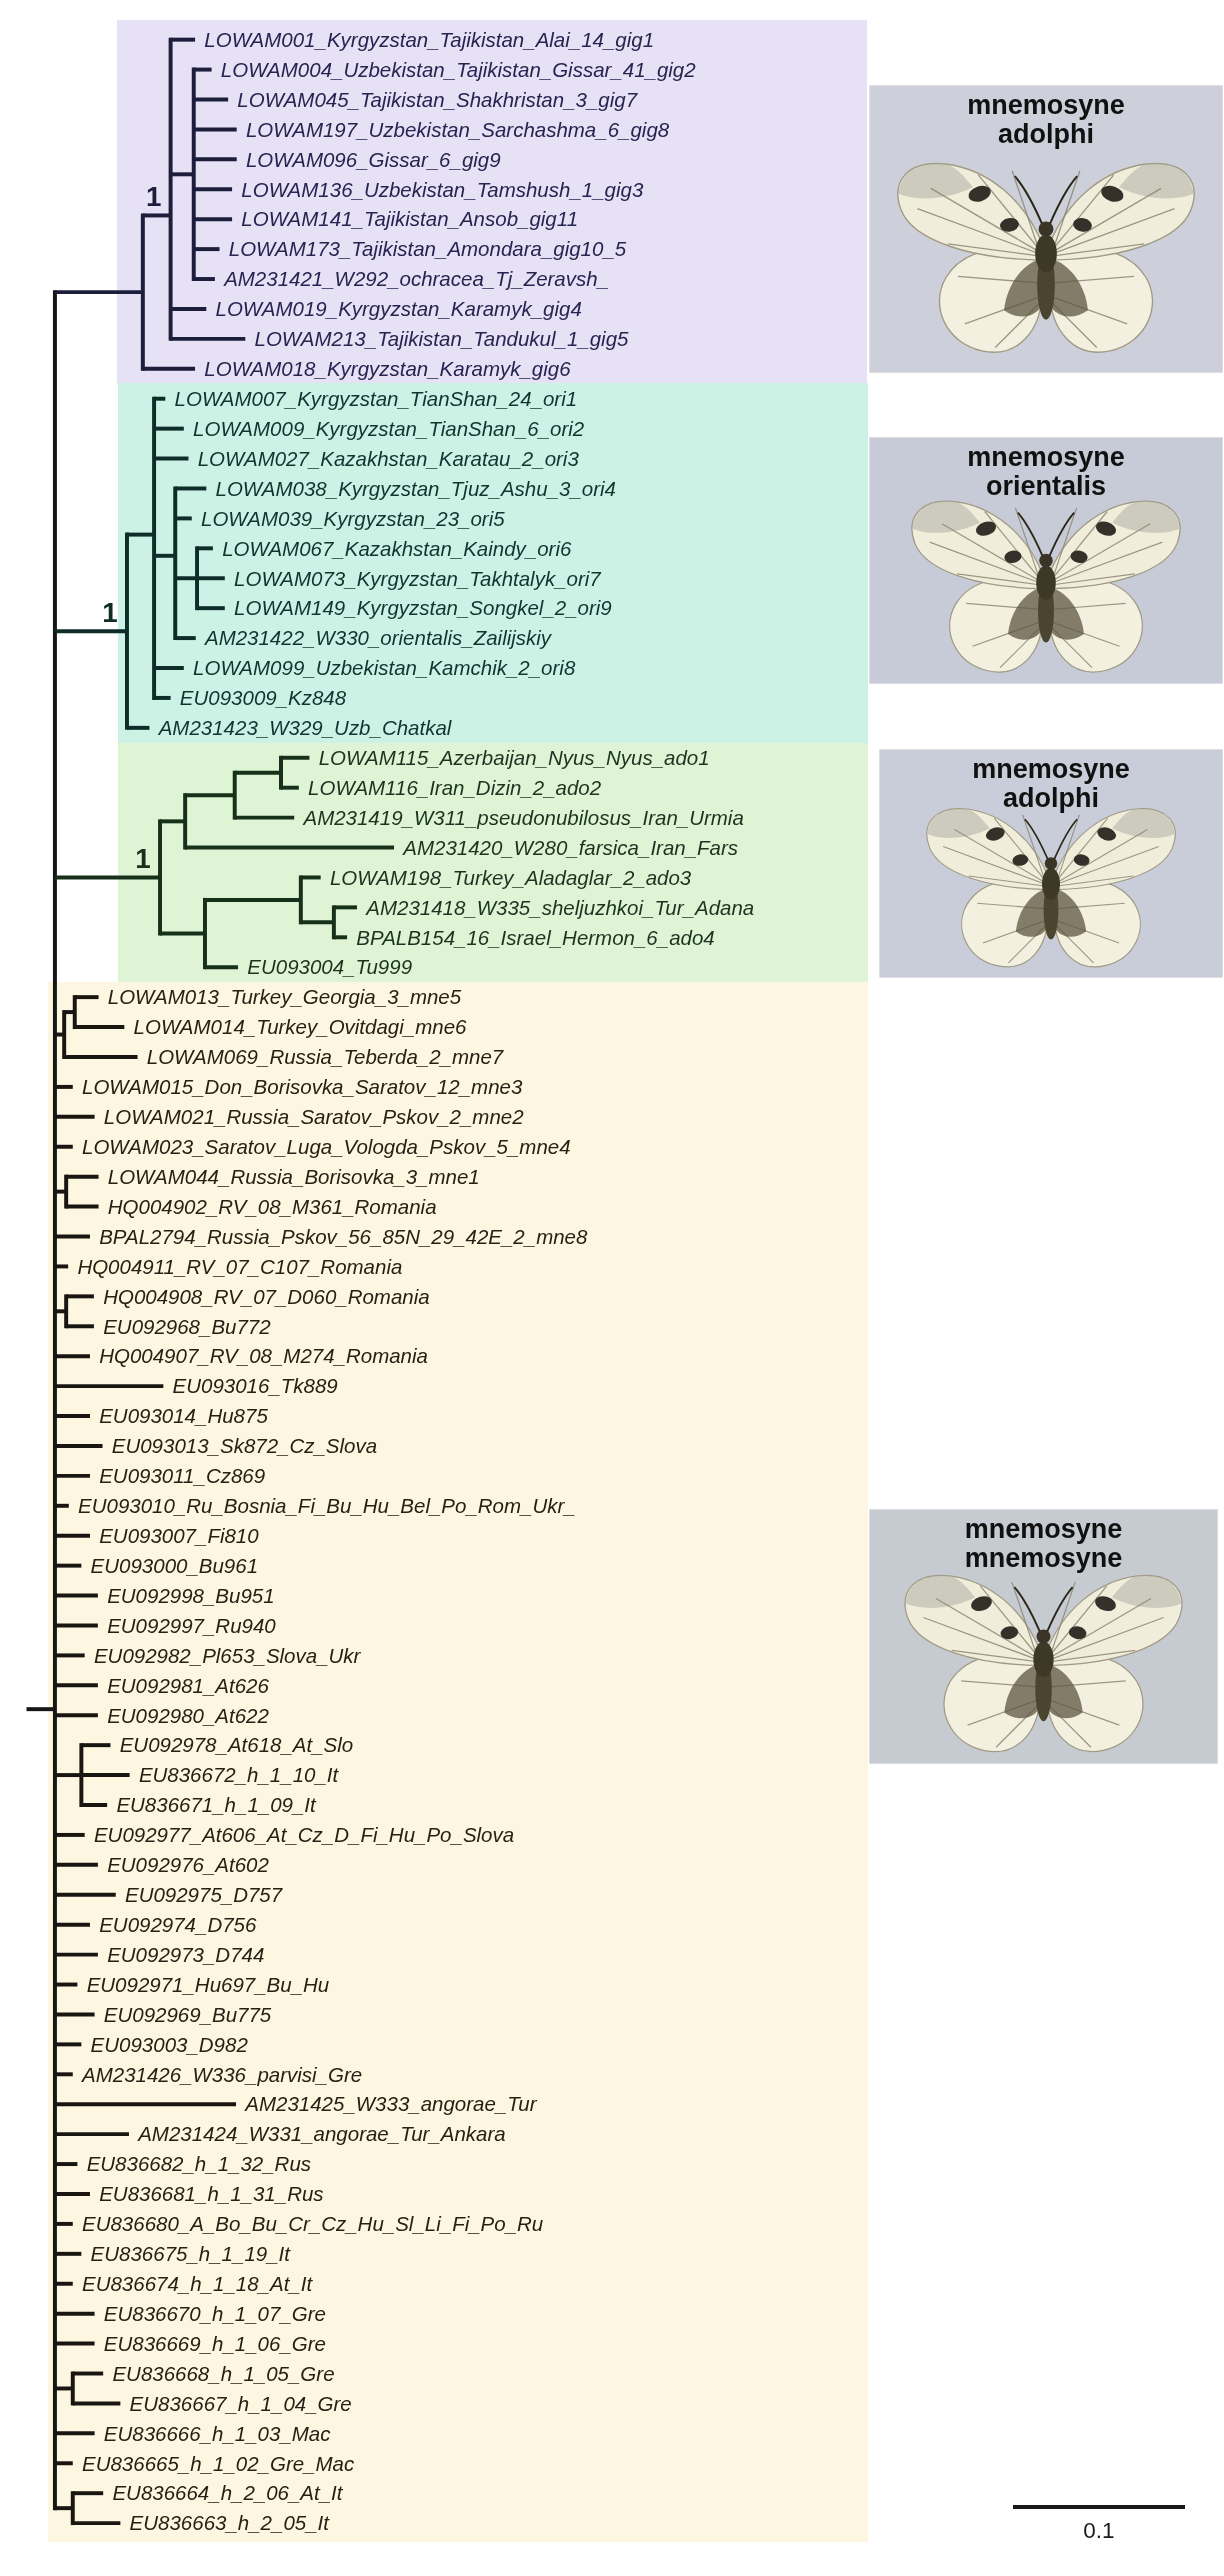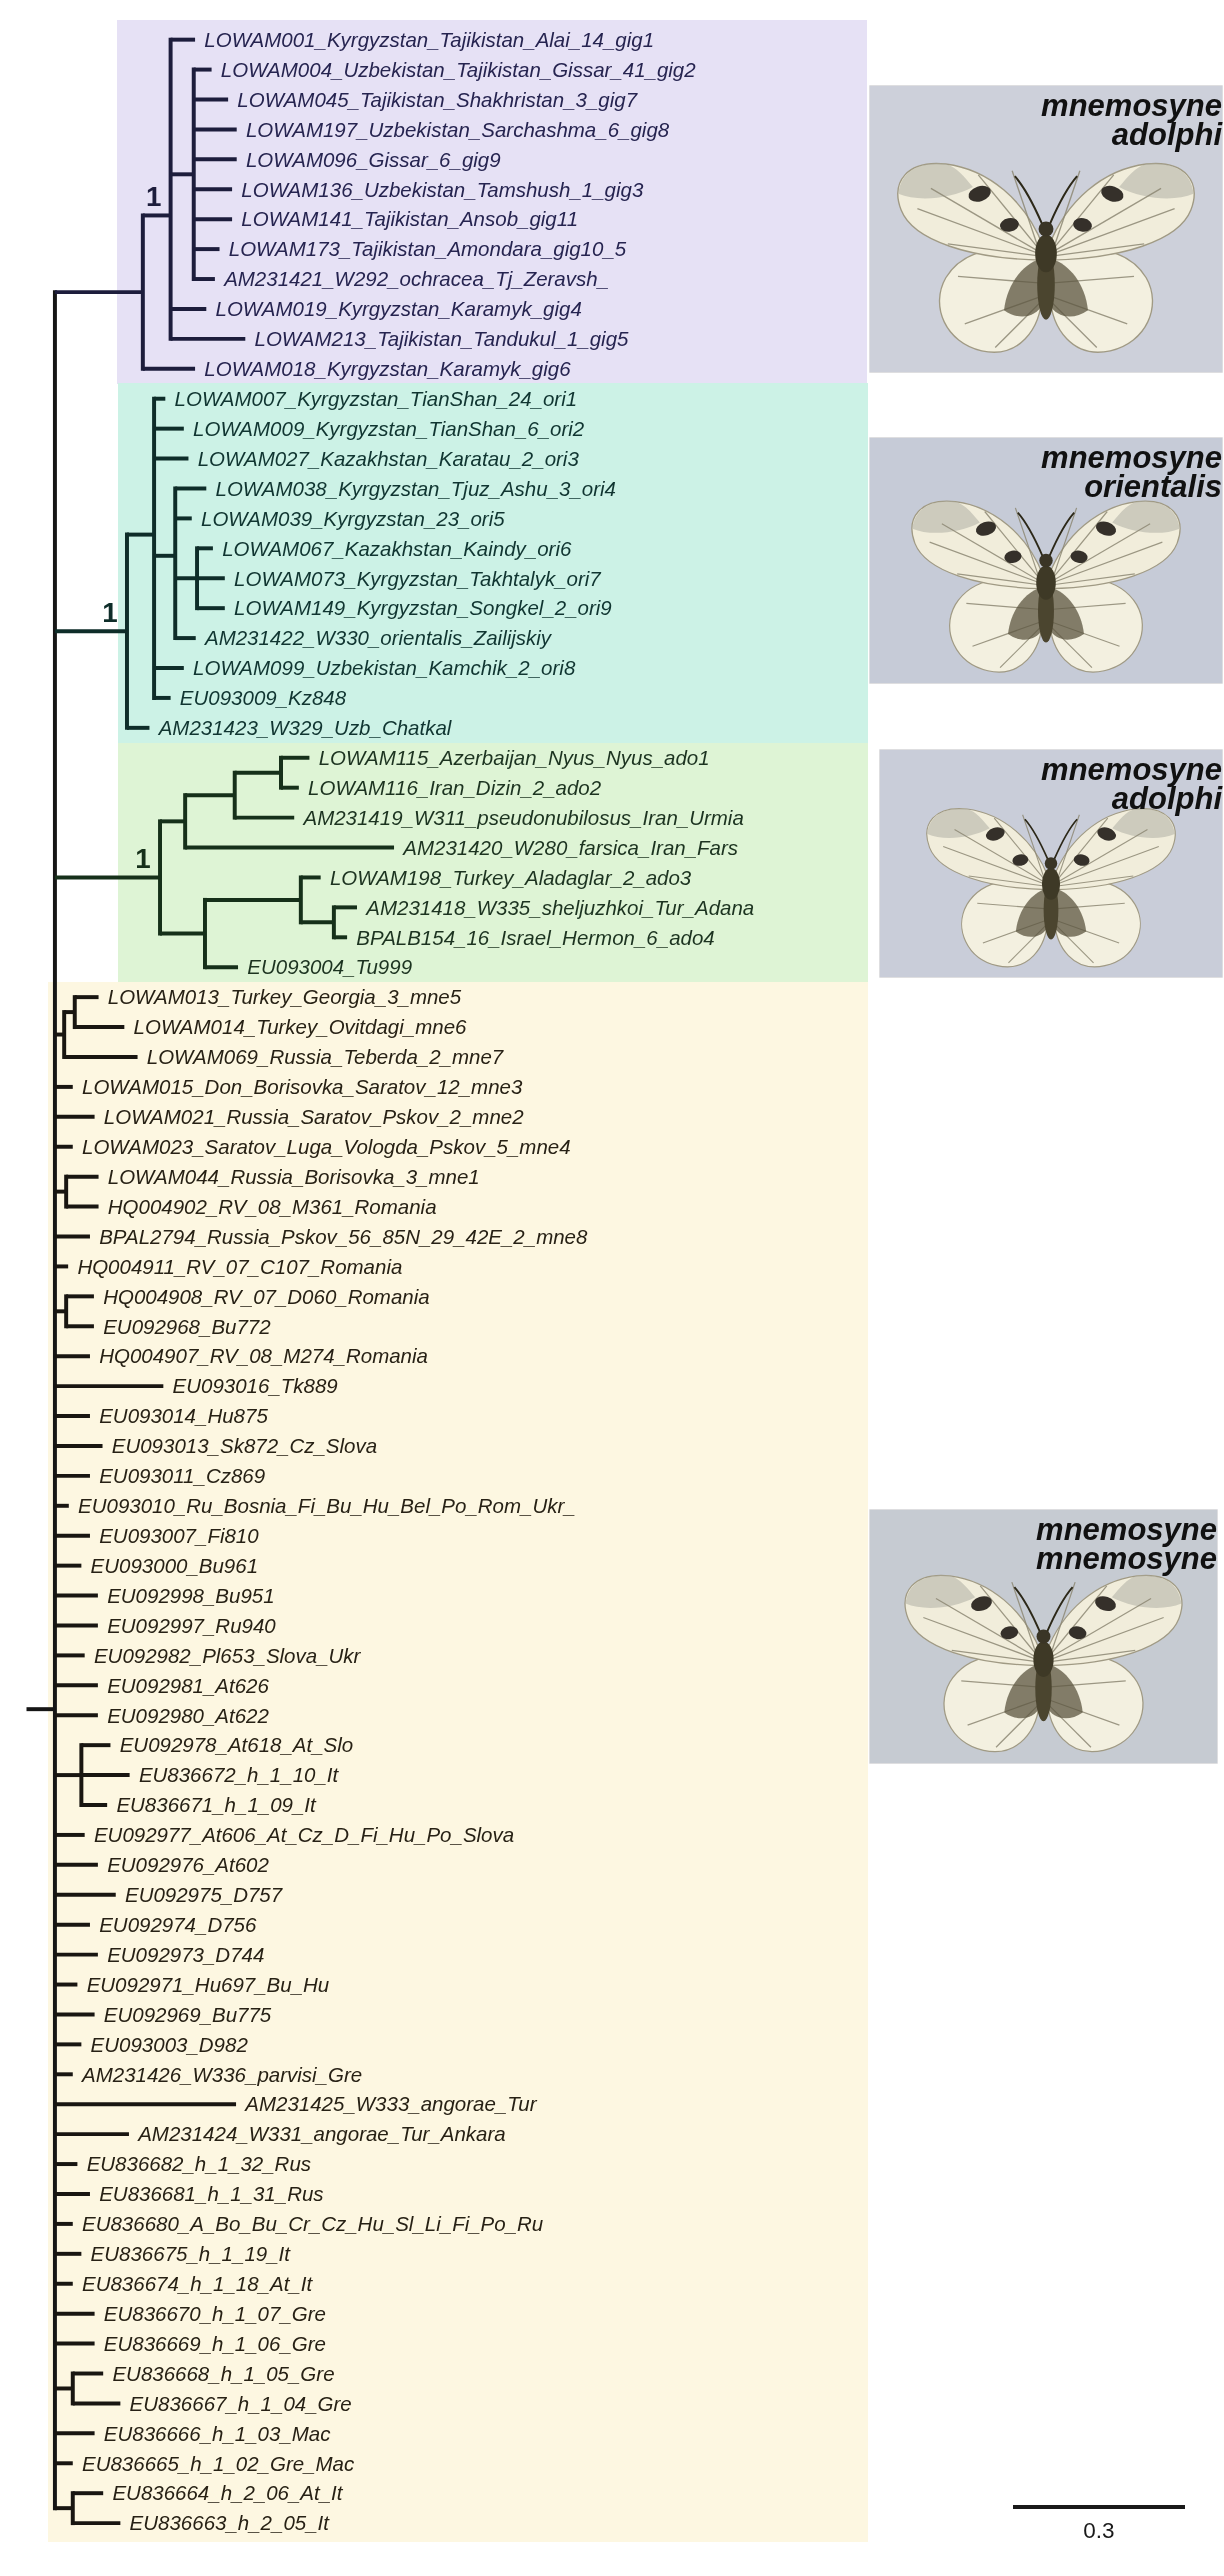--- a/index.html
+++ b/index.html
@@ -9,22 +9,22 @@
   .block-gigantea{left:117px;top:20px;width:750px;height:364px;}
   .block-orientalis{left:118px;top:383px;width:750px;height:360px;}
   .block-adolphi{left:118px;top:743px;width:750px;height:239px;}
   .block-mnemosyne{left:48px;top:982px;width:820px;height:1560px;}
   #tree-svg{position:absolute;left:0;top:0;z-index:2;}
   .bfly-panel{position:absolute;z-index:3;box-shadow:0 0 0 0.7px rgba(120,120,130,.35);}
   .panel-1{left:870px;top:86px;width:352px;height:286px;}
   .panel-2{left:870px;top:438px;width:352px;height:245px;}
   .panel-3{left:880px;top:750px;width:342px;height:227px;}
   .panel-4{left:870px;top:1510px;width:347px;height:253px;}
-  .bfly-caption{position:absolute;top:5.3px;left:0;width:100%;text-align:right;
-        font-weight:bold;font-style:italic;font-size:31px;line-height:29px;color:#111;z-index:2;}
+  .bfly-caption{position:absolute;top:5.3px;left:0;width:100%;text-align:center;
+        font-weight:bold;font-size:27px;line-height:29px;color:#111;z-index:2;}
   .bfly-svg{position:absolute;left:0;top:0;width:100%;height:100%;z-index:1;}
   .scalebar{position:absolute;left:1013px;top:2505px;width:172px;z-index:2;}
   .scalebar-line{width:172px;height:4px;background:#1a1a1a;}
   .scalebar-label{width:100%;text-align:center;font-size:22.5px;color:#1a1a1a;margin-top:9.3px;}
 </style>
 </head>
 <body>
 
 <div class="page">
 
@@ -325,17 +325,17 @@
         <use href="#bfly-art" y="30"></use>
       </svg>
     <div class="bfly-caption">
       <div>mnemosyne</div>
       <div>mnemosyne</div>
     </div>
   </div>
 
   <div class="scalebar">
     <div class="scalebar-line"></div>
-    <div class="scalebar-label">0.3</div>
+    <div class="scalebar-label">0.1</div>
   </div>
 
 </div>
 
 
 </body></html>

